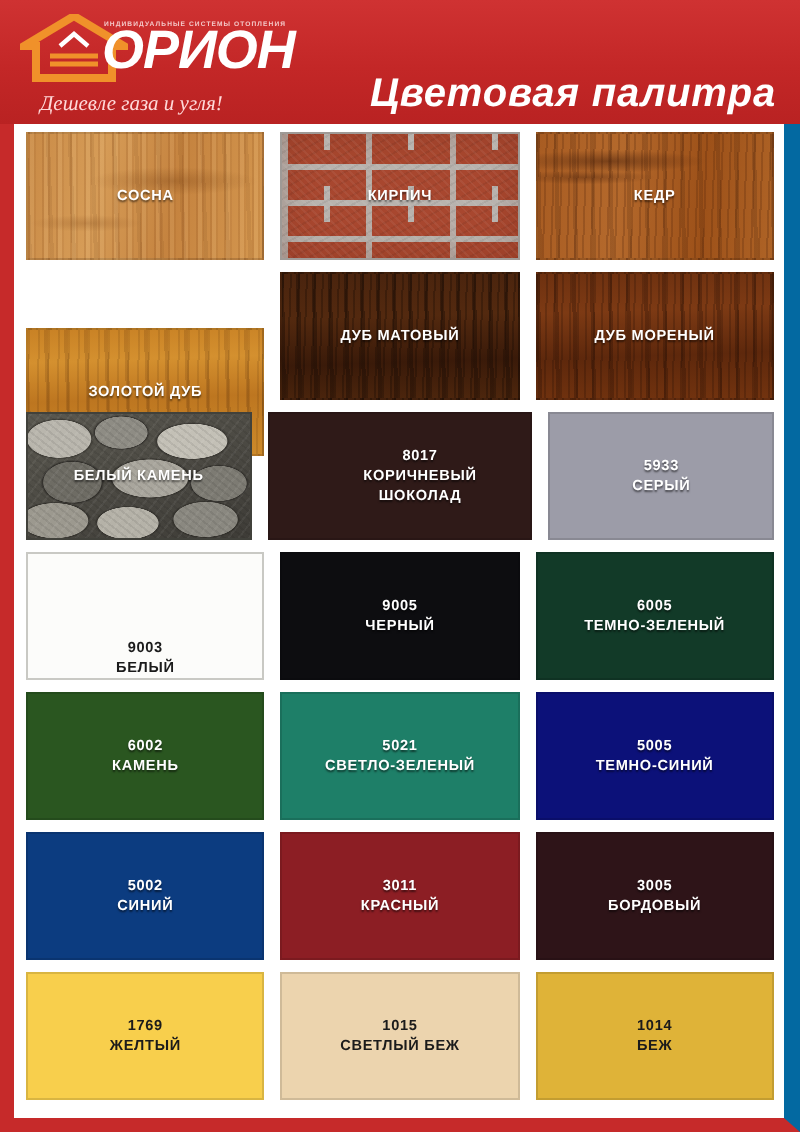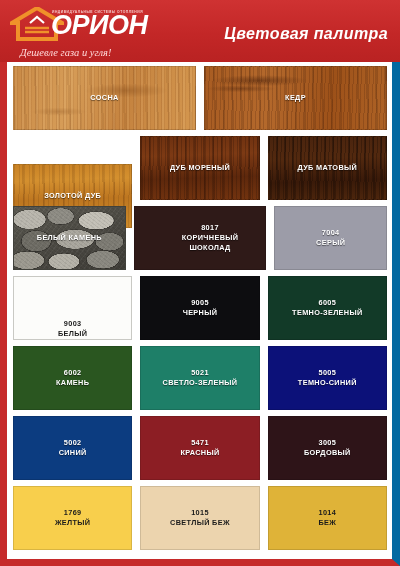--- a/index.html
+++ b/index.html
@@ -56,22 +56,22 @@
     position: absolute;
     left: 14px; top: 43px;
     font-size: 10.5px;
     font-style: italic;
     color: #ffd9d9;
     white-space: nowrap;
     font-family: "Liberation Serif", serif;
   }
   .header-title {
     position: absolute;
-    right: 12px; top: 25px;
-    font-size: 16px;
+    right: 12px; top: 36px;
+    font-size: 20px;
     font-weight: bold;
     font-style: italic;
     color: #ffffff;
     letter-spacing: 0.4px;
     white-space: nowrap;
   }
 
   
   .frame {
     position: absolute;
@@ -274,45 +274,50 @@
     </div>
     <div class="header-title">Цветовая палитра</div>
   </div>
 
   <div class="frame">
     <div class="grid">
         <div class="row">
           <div class="swatch tex-pine">
             <div class="label"><span>СОСНА</span></div>
           </div>
+          <div class="swatch tex-brick">
+            <div class="brickmask"></div>
+            <div class="grain"></div>
+            <div class="label"><span>КИРПИЧ</span></div>
+          </div>
           <div class="swatch tex-cedar">
             <div class="label"><span>КЕДР</span></div>
           </div>
         </div>
         <div class="row">
           <div class="swatch tex-goldoak">
             <div class="label"><span>ЗОЛОТОЙ ДУБ</span></div>
           </div>
+          <div class="swatch tex-matteoak">
+            <div class="label"><span>ДУБ МАТОВЫЙ</span></div>
+          </div>
           <div class="swatch tex-darkoak">
             <div class="label"><span>ДУБ МОРЕНЫЙ</span></div>
-          </div>
-          <div class="swatch tex-matteoak">
-            <div class="label"><span>ДУБ МАТОВЫЙ</span></div>
           </div>
         </div>
         <div class="row">
           <div class="swatch tex-stone">
             <div class="label"><span>БЕЛЫЙ КАМЕНЬ</span></div>
           </div>
           <div class="swatch" style="background: rgb(47, 26, 24); padding-left: 20px;">
             <div class="label"><span class="code">8017</span><span>КОРИЧНЕВЫЙ
 ШОКОЛАД</span></div>
           </div>
           <div class="swatch" style="background: rgb(156, 156, 168);">
-            <div class="label"><span class="code">7004</span><span>СЕРЫЙ</span></div>
+            <div class="label"><span class="code">5933</span><span>СЕРЫЙ</span></div>
           </div>
         </div>
         <div class="row">
           <div class="swatch tex-white dark-text">
             <div class="label"><span class="code">9003</span><span>БЕЛЫЙ</span></div>
           </div>
           <div class="swatch" style="background: rgb(13, 13, 16);">
             <div class="label"><span class="code">9005</span><span>ЧЕРНЫЙ</span></div>
           </div>
           <div class="swatch" style="background: rgb(18, 58, 40);">
@@ -328,21 +333,21 @@
           </div>
           <div class="swatch" style="background: rgb(12, 17, 121);">
             <div class="label"><span class="code">5005</span><span>ТЕМНО-СИНИЙ</span></div>
           </div>
         </div>
         <div class="row">
           <div class="swatch" style="background: rgb(12, 60, 128);">
             <div class="label"><span class="code">5002</span><span>СИНИЙ</span></div>
           </div>
           <div class="swatch" style="background: rgb(140, 30, 36);">
-            <div class="label"><span class="code">5471</span><span>КРАСНЫЙ</span></div>
+            <div class="label"><span class="code">3011</span><span>КРАСНЫЙ</span></div>
           </div>
           <div class="swatch" style="background: rgb(46, 20, 24);">
             <div class="label"><span class="code">3005</span><span>БОРДОВЫЙ</span></div>
           </div>
         </div>
         <div class="row">
           <div class="swatch dark-text" style="background: rgb(248, 207, 76);">
             <div class="label"><span class="code">1769</span><span>ЖЕЛТЫЙ</span></div>
           </div>
           <div class="swatch dark-text" style="background: rgb(236, 212, 174);">

